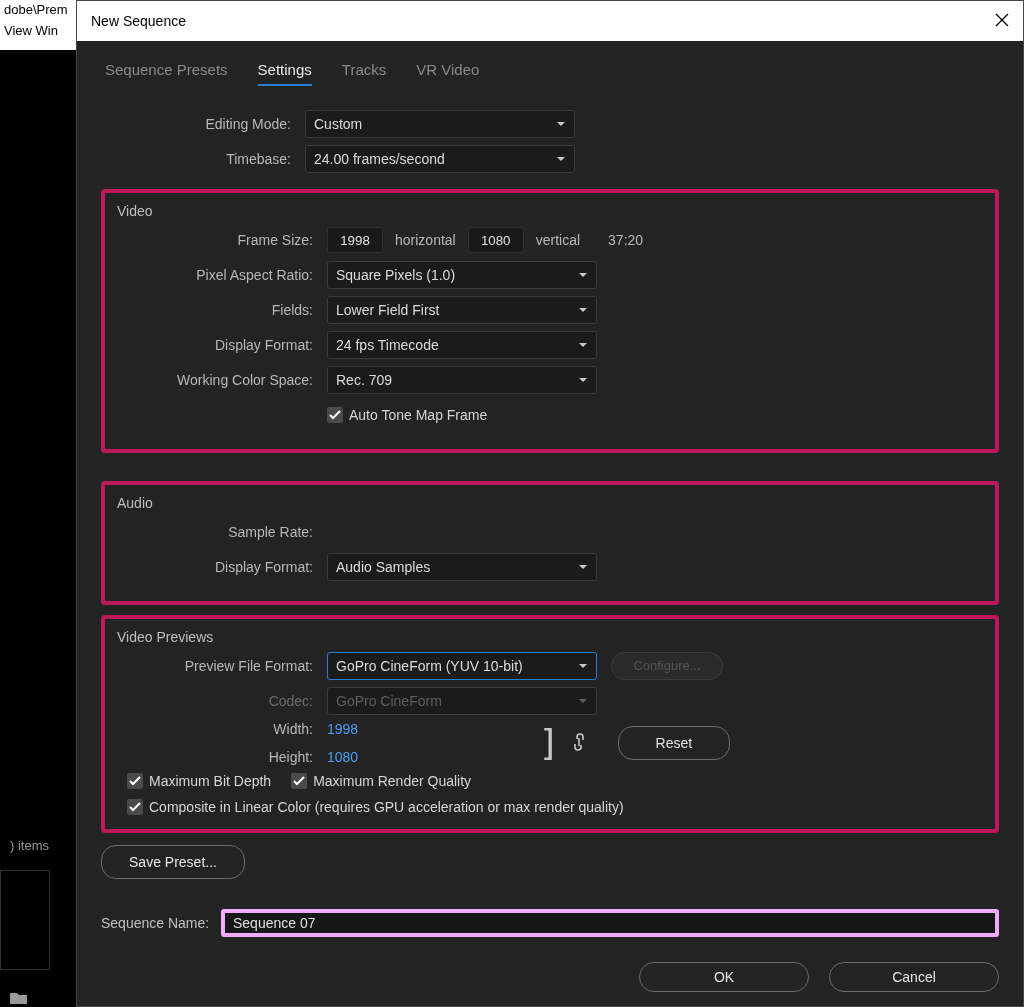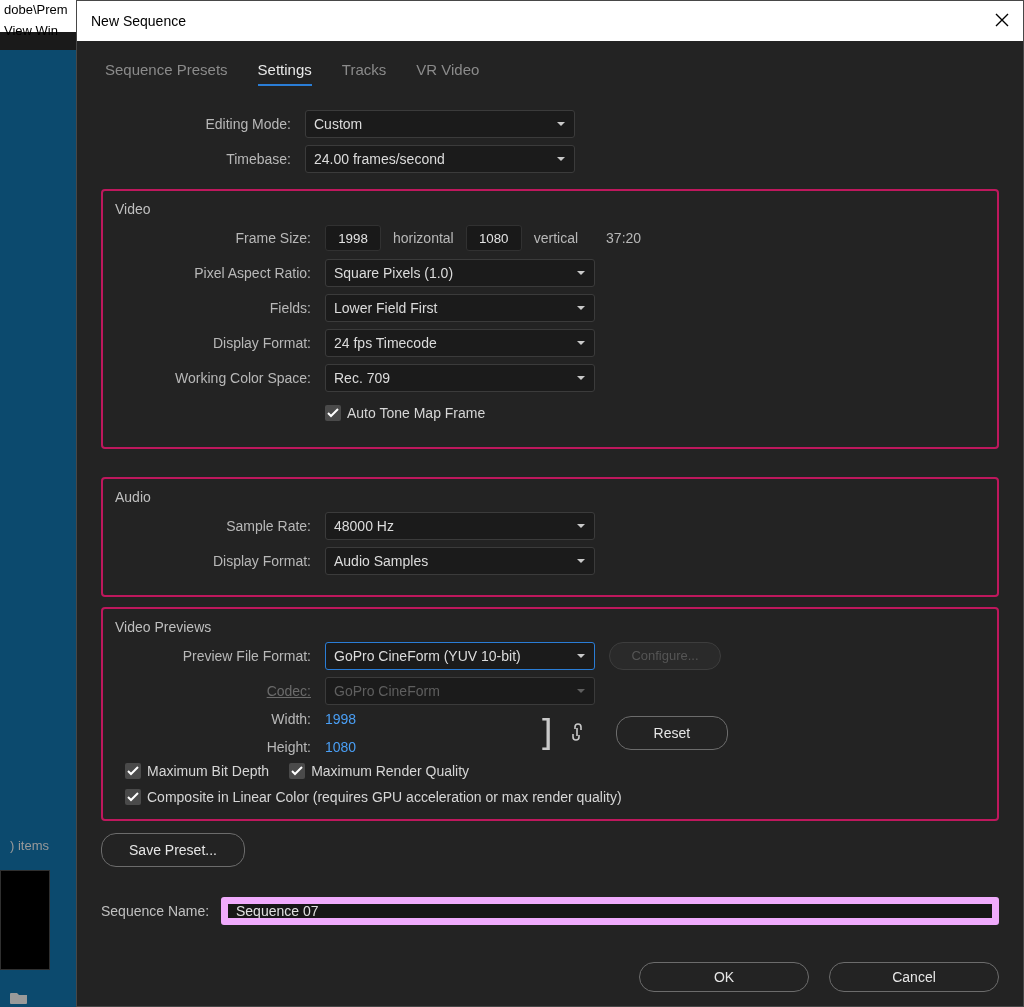--- a/index.html
+++ b/index.html
@@ -1,44 +1,44 @@
 <!DOCTYPE html>
 <html><head>
 <meta charset="utf-8">
 <style>
   * { box-sizing: border-box; margin: 0; padding: 0; font-family: 'Segoe UI', Tahoma, sans-serif; }
   body { background: #1a1a1a; width: 1024px; height: 1007px; overflow: hidden; position: relative; font-size: 14px; color: #b8b8b8; }
 
   
-  .bg-top { position: absolute; left: 0; top: 0; width: 76px; height: 32px; background: #fff; color: #000; font-size: 13px; }
+  .bg-top { position: absolute; left: 0; top: 0; width: 76px; height: 50px; background: #fff; color: #000; font-size: 13px; }
   .bg-top .line1 { padding: 2px 4px; white-space: nowrap; overflow: hidden; }
   .bg-top .line2 { padding: 4px 4px; white-space: nowrap; overflow: hidden; }
-  .bg-dark { position: absolute; left: 0; top: 50px; width: 76px; bottom: 0; background: #0c4a6e; }
+  .bg-dark { position: absolute; left: 0; top: 50px; width: 76px; bottom: 0; background: #000000; }
   .bg-items-label { position: absolute; left: 10px; top: 788px; color: #9a9a9a; font-size: 13px; }
   .bg-thumb { position: absolute; left: 0; top: 820px; width: 50px; height: 100px; background: #000; border: 1px solid #2f2f2f; }
   .bg-folder { position: absolute; left: 10px; top: 940px; }
 
   
   .dialog { position: absolute; left: 76px; top: 0; right: 0; bottom: 0; background: #232323; border: 1px solid #474747; display: flex; flex-direction: column; }
   .titlebar { background: #fff; height: 40px; display: flex; align-items: center; justify-content: space-between; padding: 0 14px; }
   .titlebar .title { color: #000; font-size: 14px; font-weight: 400; text-align: center; }
   .dialog-body { flex: 1; padding: 14px 24px 10px 24px; display: flex; flex-direction: column; overflow: hidden; }
 
   
   .tabs { display: flex; gap: 30px; padding: 6px 4px 0 4px; font-size: 15px; }
   .tab { color: #8b8b8b; padding-bottom: 6px; cursor: pointer; }
   .tab.active { color: #e8e8e8; border-bottom: 2px solid #2a7dd6; }
 
   
-  .section { border: 2px solid #be185d; border-radius: 4px; margin-top: 10px; padding: 10px 18px 14px 18px; position: relative; }
+  .section { border: 4px solid #be185d; border-radius: 4px; margin-top: 10px; padding: 10px 18px 14px 18px; position: relative; }
   .section-title { color: #bfbfbf; font-size: 14px; margin-bottom: 6px; margin-left: -6px; }
 
   .row { display: flex; align-items: center; margin: 5px 0; min-height: 30px; }
   .row-label { width: 204px; text-align: right; padding-right: 14px; color: #b8b8b8; font-size: 14px; }
-  .row-label.dim { color: #6b6b6b; text-decoration: underline; }
+  .row-label.dim { color: #6b6b6b; }
 
   .top-rows { margin-top: 18px; padding-right: 18px; }
 
   .dropdown { position: relative; width: 270px; height: 28px; background: #1b1b1b; border: 1px solid #3b3b3b; border-radius: 3px; display: flex; align-items: center; padding: 0 8px; color: #dcdcdc; cursor: pointer; font-size: 14px; }
   .dropdown.highlight { border: 1px solid #2a7dd6; }
   .dropdown.disabled { color: #5f5f5f; cursor: default; }
   .dropdown .chev { position: absolute; right: 8px; top: 50%; transform: translateY(-50%); }
 
   .num-input { width: 56px; height: 26px; background: #191919; border: 1px solid #313131; border-radius: 3px; color: #e2e2e2; text-align: center; padding: 0 4px; }
   .interlabel { margin: 0 12px; color: #b8b8b8; }
@@ -61,21 +61,21 @@
   .link-icon-wrap { display: flex; align-items: center; gap: 14px; margin-left: 24px; }
   .bracket { font-family: monospace; font-size: 36px; color: #c9c9c9; line-height: 0.6; letter-spacing: -2px; }
   .link-icon { color: #c9c9c9; }
 
   .checks-row { display: flex; gap: 20px; margin: 8px 0 0 4px; align-items: center; }
 
   .save-preset-wrap { margin-top: 12px; }
 
   .seqname-row { display: flex; align-items: center; margin-top: 30px; }
   .seqname-row .lbl { width: 120px; color: #c0c0c0; }
-  .seqname-input { flex: 1; height: 28px; background: #171717; border: 7px solid #f0abfc; border-radius: 3px; color: #e0e0e0; padding: 0 8px; font-size: 14px; }
+  .seqname-input { flex: 1; height: 28px; background: #171717; border: 4px solid #f0abfc; border-radius: 3px; color: #e0e0e0; padding: 0 8px; font-size: 14px; }
 
   .footer { display: flex; justify-content: flex-end; gap: 20px; padding: 16px 24px 14px 0; }
 
   svg.chev { width: 10px; height: 10px; }
   svg.xicon { width: 14px; height: 14px; }
   svg.check { width: 12px; height: 10px; }
 
   .size-row-wrap { display: flex; align-items: center; }
 
   .folder-icon { width: 18px; height: 14px; }
@@ -202,26 +202,20 @@
           <span class="chk-label">Auto Tone Map Frame</span>
         </div>
       </div>
     </div>
 
     <div class="section" style="margin-top:28px;">
       <div class="section-title">Audio</div>
 
       <div class="row">
         <div class="row-label">Sample Rate:</div>
-        <div class="dropdown">
-          <span>48000 Hz</span>
-          <svg class="chev" viewBox="0 0 10 10">
-              <path fill="#c9c9c9" d="M1 3l4 4 4-4z"></path>
-            </svg>
-        </div>
       </div>
 
       <div class="row">
         <div class="row-label">Display Format:</div>
         <div class="dropdown">
           <span>Audio Samples</span>
           <svg class="chev" viewBox="0 0 10 10">
               <path fill="#c9c9c9" d="M1 3l4 4 4-4z"></path>
             </svg>
         </div>

